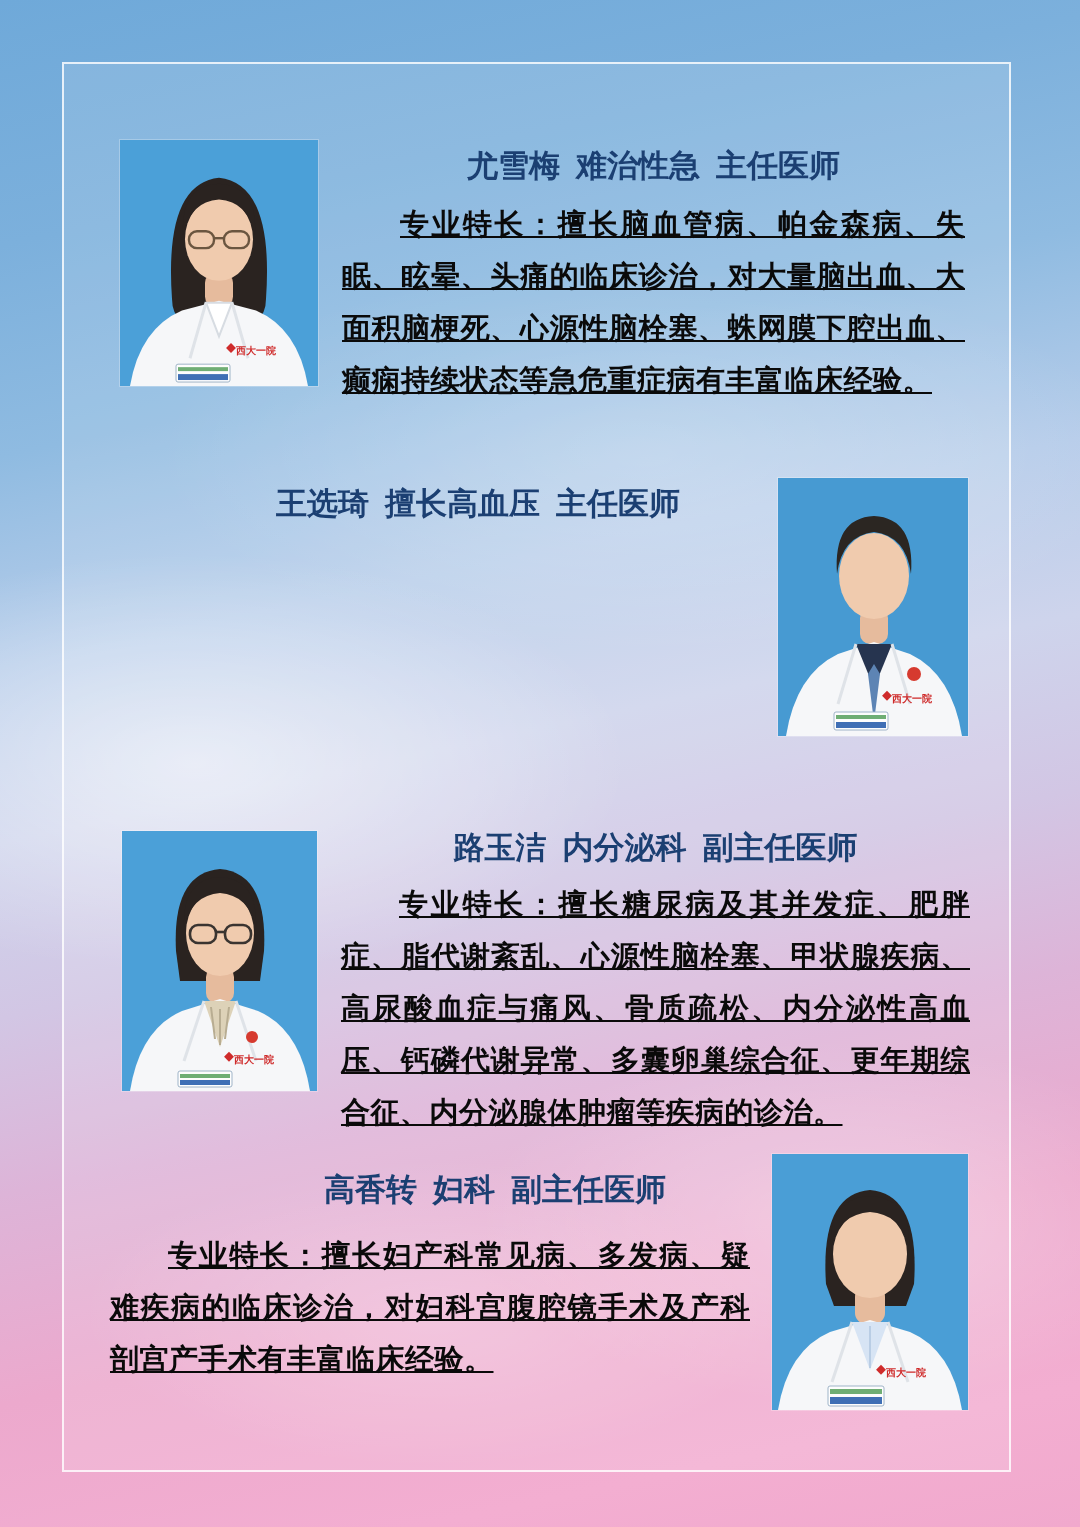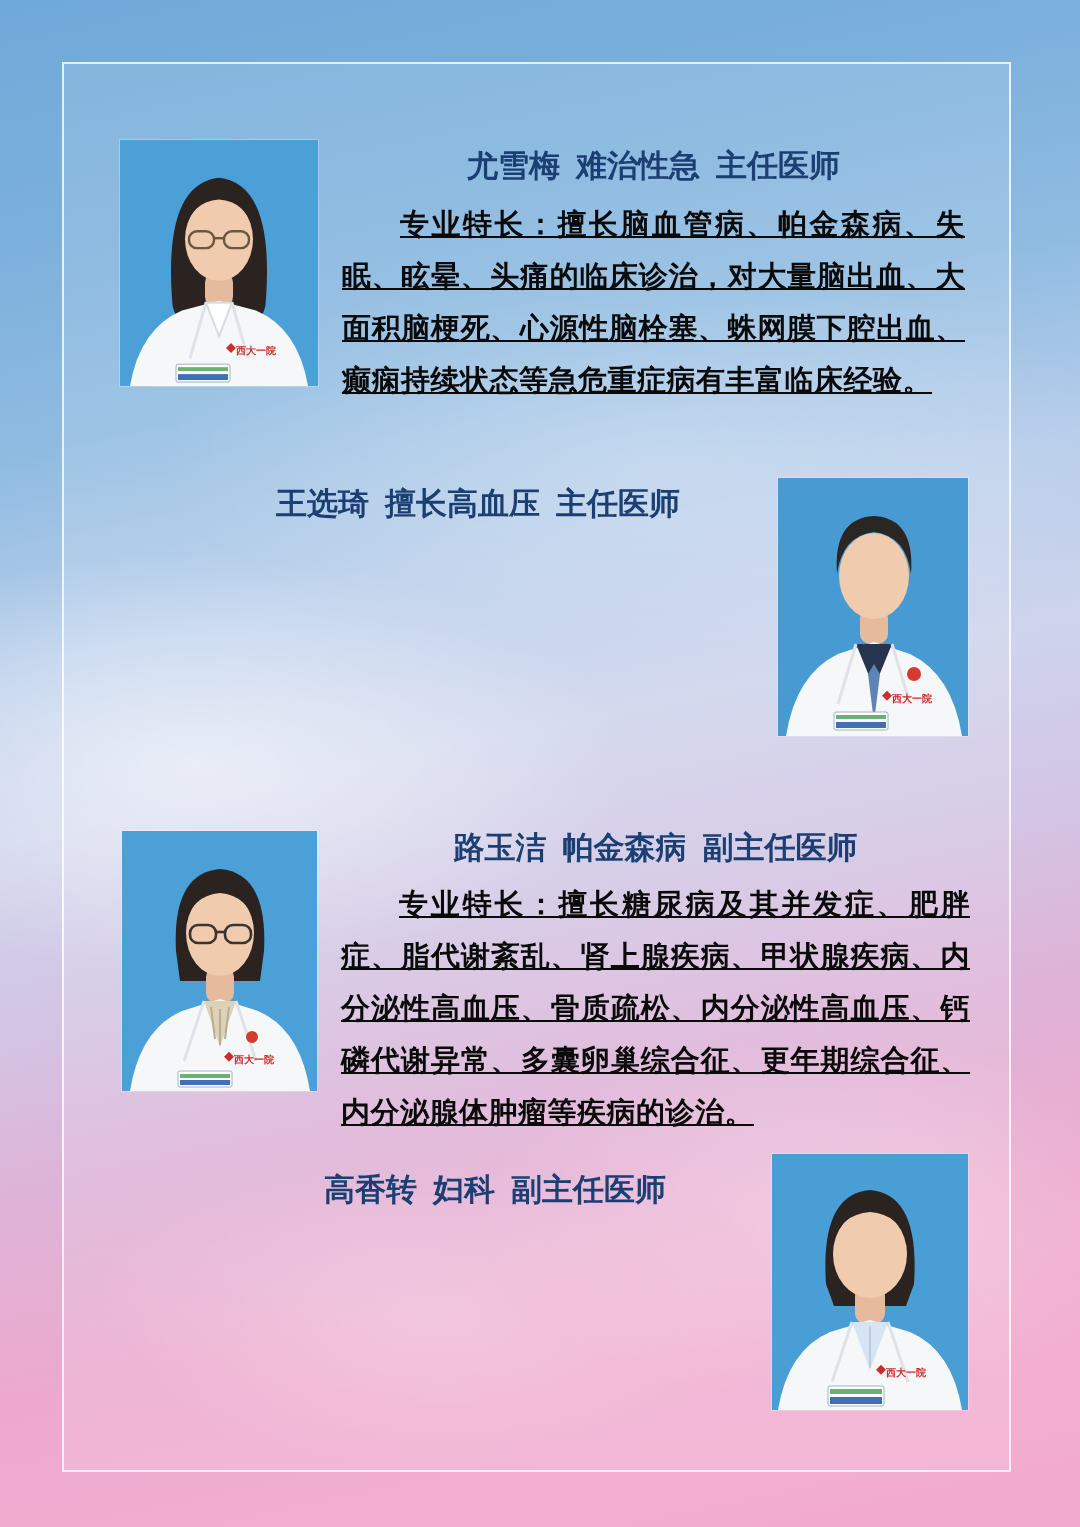--- a/index.html
+++ b/index.html
@@ -167,24 +167,24 @@
         <g>
           <rect x="56" y="240" width="54" height="16" rx="2" fill="#fdfdfd" stroke="#9fb4c8"></rect>
           <rect x="58" y="249" width="50" height="5" fill="#3f6fb5"></rect>
           <rect x="58" y="243" width="50" height="4" fill="#6fae74"></rect>
         </g>
       </svg>
     </div>
     <div class="text-col">
       <h2 class="heading">
         <span>路玉洁</span>
-        <span>帕金森病</span>
+        <span>内分泌科</span>
         <span>副主任医师</span>
       </h2>
-      <p class="specialty">专业特长：擅长糖尿病及其并发症、肥胖症、脂代谢紊乱、肾上腺疾病、甲状腺疾病、内分泌性高血压、骨质疏松、内分泌性高血压、钙磷代谢异常、多囊卵巢综合征、更年期综合征、内分泌腺体肿瘤等疾病的诊治。</p>
+      <p class="specialty">专业特长：擅长糖尿病及其并发症、肥胖症、脂代谢紊乱、心源性脑栓塞、甲状腺疾病、高尿酸血症与痛风、骨质疏松、内分泌性高血压、钙磷代谢异常、多囊卵巢综合征、更年期综合征、内分泌腺体肿瘤等疾病的诊治。</p>
     </div>
   </section>
 
   <section class="doctor-block" id="block4">
     <div class="photo">
       <svg viewBox="0 0 196 256" preserveAspectRatio="none">
         <rect width="196" height="256" fill="#4a9ed6"></rect>
         <path d="M54 130 Q48 40 98 36 Q148 40 142 130 L134 152 L62 152 Z" fill="#2a2320"></path>
         <rect x="83" y="132" width="30" height="38" rx="11" fill="#e6bb9d"></rect>
         <ellipse cx="98" cy="100" rx="37" ry="44" fill="#f0cbae"></ellipse>
@@ -201,15 +201,16 @@
           <rect x="58" y="235" width="52" height="5" fill="#6fae74"></rect>
         </g>
       </svg>
     </div>
     <div class="text-col">
       <h2 class="heading">
         <span>高香转</span>
         <span>妇科</span>
         <span>副主任医师</span>
       </h2>
+      <p class="specialty">专业特长：擅长妇产科常见病、多发病、疑难疾病的临床诊治，对妇科宫腹腔镜手术及产科剖宫产手术有丰富临床经验。</p>
     </div>
   </section>
 </div>
 
 </body></html>

